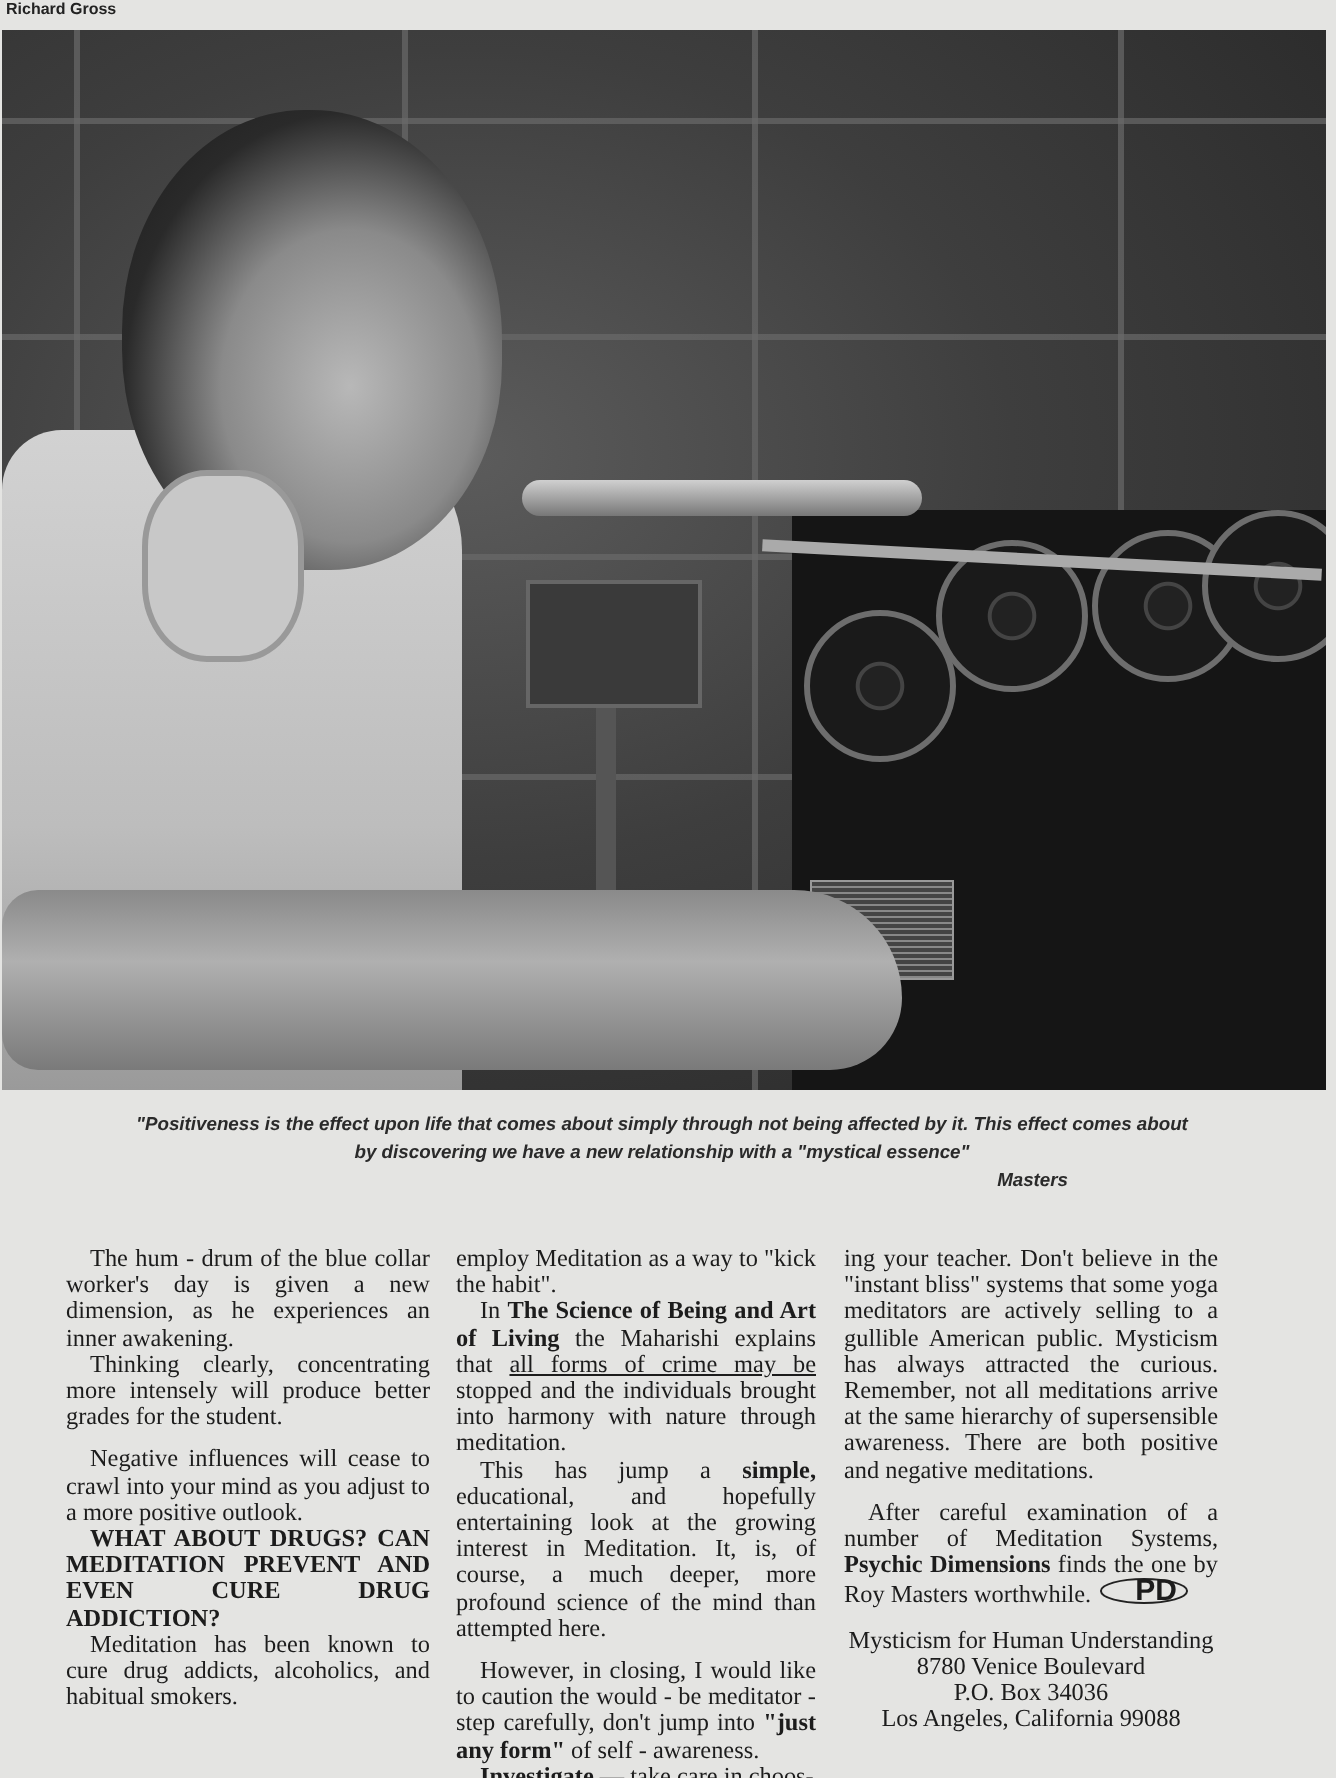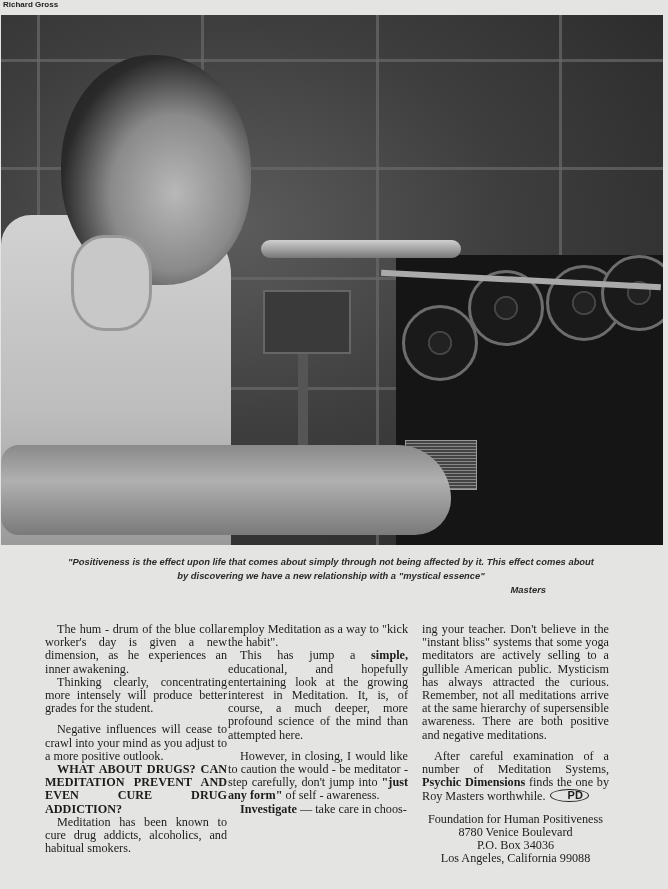--- a/index.html
+++ b/index.html
@@ -66,39 +66,39 @@
       position:absolute; left:404px; top:425px; width:70px; height:48px;
       background: repeating-linear-gradient(0deg,#888 0 1px,#444 1px 3px), #555;
       border:1px solid #999;
     }
     .caption {
       position:absolute; left:66px; top:555px; width:530px;
       font-family: "Liberation Sans", sans-serif; font-style: italic; font-weight: bold;
       font-size: 9.4px; line-height: 14px; text-align:center; color:#2a2a2a;
     }
     .caption-author {
-      position:absolute; right:122px; top:584px;
+      position:absolute; right:134px; top:584px;
       font-family: "Liberation Sans", sans-serif; font-style: italic; font-weight: bold;
       font-size: 9.4px; color:#2a2a2a;
     }
     .col {
       position:absolute; top:623px; width:182px;
       font-size: 12.2px; line-height: 13.2px; text-align: justify;
     }
     .col p { margin: 0; text-indent: 12px; }
     .col p.noindent { text-indent: 0; }
     .col p.gap { margin-top: 8px; }
-    .col1 { left:33px;margin-left:12px; }
+    .col1 { left:33px; }
     .col2 { left:228px; width:180px; }
     .col3 { left:422px; width:187px; }
     .caps { text-indent: 12px; font-weight: bold; }
     .addr { text-align:center; text-indent:0 !important; margin-top:9px !important; }
     .pd-logo {
       display:inline-block; font-family:"Liberation Sans",sans-serif; font-weight:bold;
-      font-size: 11px; border:1.5px solid #222; border-radius: 50%; padding: 0 5px;
+      font-size: 15px; border:1.5px solid #222; border-radius: 50%; padding: 0 5px;
       line-height: 11px; margin-left: 4px; vertical-align: 1px;
     }
     b { font-weight: bold; }
     .ul { text-decoration: underline; }
   </style>
 </head>
 <body>
 
 <div class="credit">Richard Gross</div>
 
@@ -135,27 +135,28 @@
 <div class="col col1">
   <p>The hum - drum of the blue collar worker's day is given a new dimension, as he experiences an inner awakening.</p>
   <p>Thinking clearly, concentrating more intensely will produce better grades for the student.</p>
   <p class="gap">Negative influences will cease to crawl into your mind as you adjust to a more positive outlook.</p>
   <p class="caps">WHAT ABOUT DRUGS? CAN MEDITATION PREVENT AND EVEN CURE DRUG ADDICTION?</p>
   <p>Meditation has been known to cure drug addicts, alcoholics, and habitual smokers.</p>
 </div>
 
 <div class="col col2">
   <p class="noindent">employ Meditation as a way to "kick the habit".</p>
+  <p><span>In </span><b>The Science of Being and Art of Living</b><span> the Maharishi explains that </span><span class="ul">all forms of crime may be</span><span> stopped and the individuals brought into harmony with nature through meditation.</span></p>
   <p><span>This has jump a </span><b>simple,</b><span> educational, and hopefully entertaining look at the growing interest in Meditation. It, is, of course, a much deeper, more profound science of the mind than attempted here.</span></p>
   <p class="gap"><span>However, in closing, I would like to caution the would - be meditator -step carefully, don't jump into </span><b>"just any form"</b><span> of self - awareness.</span></p>
   <p><b>Investigate</b><span> — take care in choos-</span></p>
 </div>
 
 <div class="col col3">
   <p class="noindent">ing your teacher. Don't believe in the "instant bliss" systems that some yoga meditators are actively selling to a gullible American public. Mysticism has always attracted the curious. Remember, not all meditations arrive at the same hierarchy of supersensible awareness. There are both positive and negative meditations.</p>
   <p class="gap"><span>After careful examination of a number of Meditation Systems, </span><b>Psychic Dimensions</b><span> finds the one by Roy Masters worthwhile.</span><span class="pd-logo">PD</span></p>
   <p class="addr">
-    <span>Foundation for Human Positiveness</span><br>
+    <span>Mysticism for Human Understanding</span><br>
     <span>8780 Venice Boulevard</span><br>
     <span>P.O. Box 34036</span><br>
     <span>Los Angeles, California 99088</span>
   </p>
 </div>
 
 </body></html>

